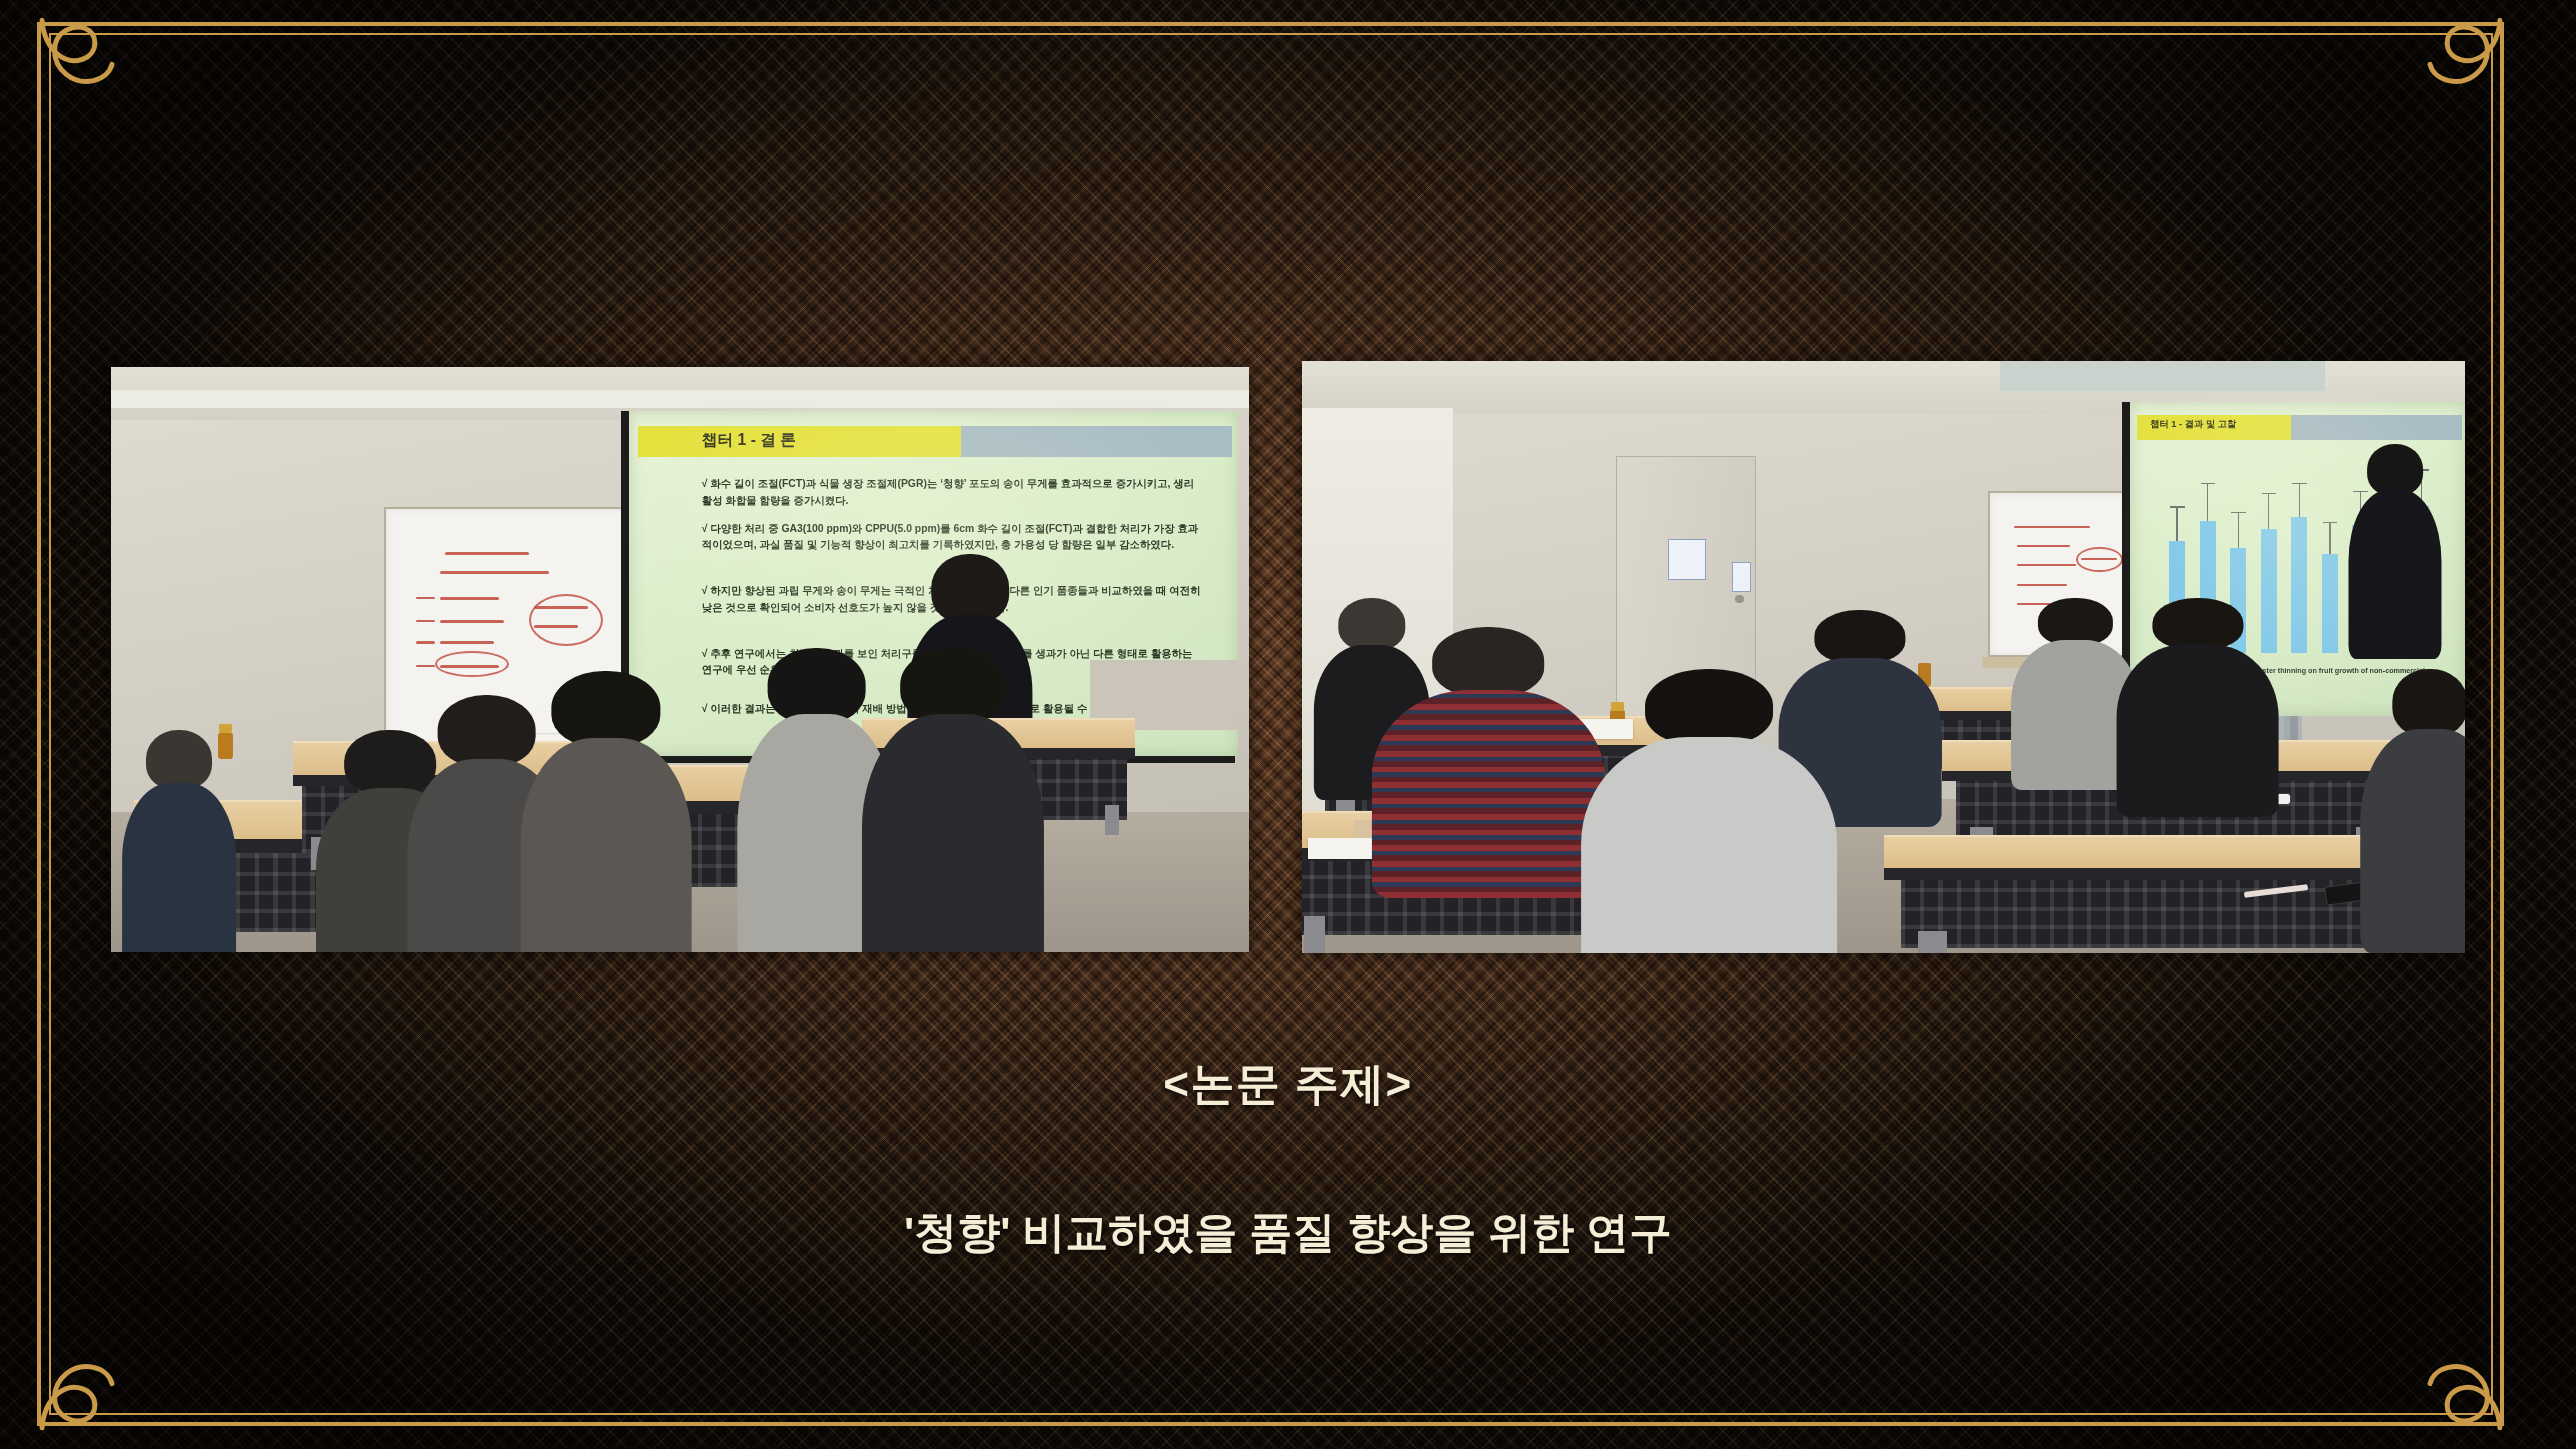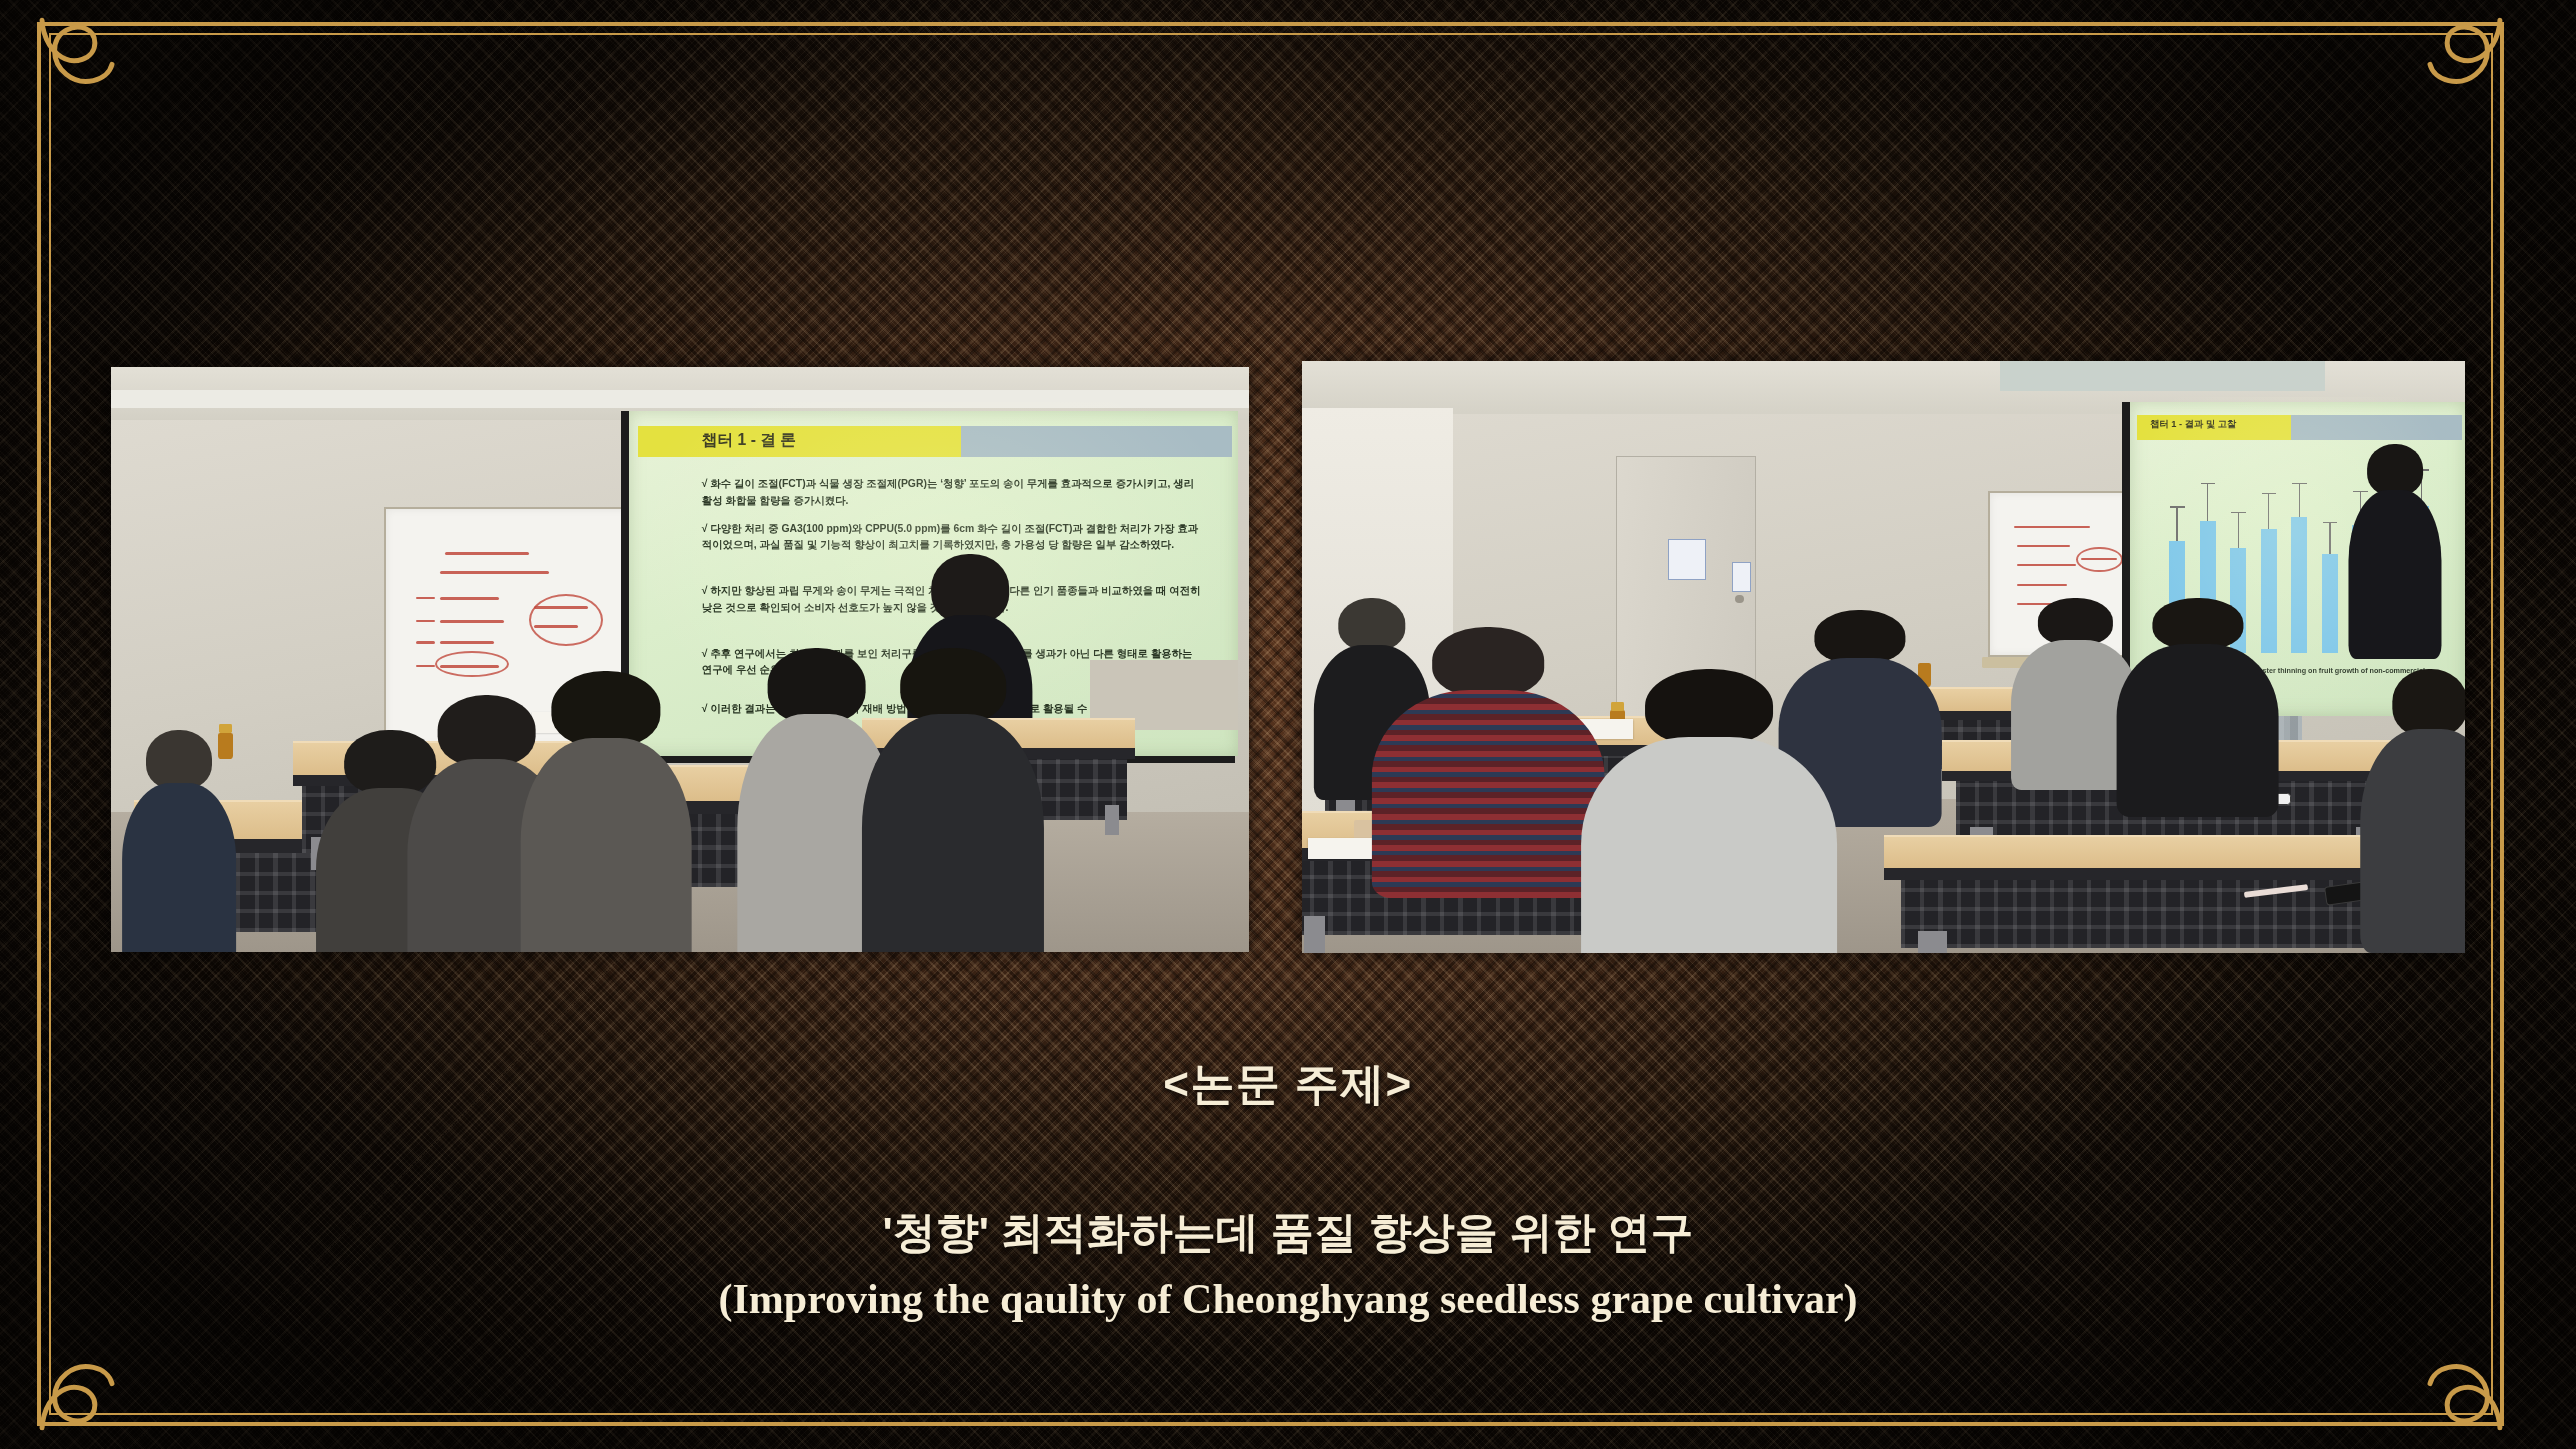--- a/index.html
+++ b/index.html
@@ -478,17 +478,16 @@
       <div class="p-head" style="top:0;width:50%;height:26%;background:#15120f;"></div>
       <div class="p-body" style="top:23%;width:100%;height:86%;background:#c9cac7;"></div>
     </div>
     <div class="person" style="left:91%;top:52%;width:12%;height:44%;">
       <div class="p-head" style="top:0;width:54%;height:26%;background:#1a1713;"></div>
       <div class="p-body" style="top:23%;width:100%;height:86%;background:#3c3d40;"></div>
     </div>
   </div>
 
   <div class="caption-block" id="caption-topic">&lt;논문 주제&gt;</div>
-  <div class="caption-block" id="caption-kr">'청향' 최적화하는데 품질 향상을 위한 연구</div>
-  <div class="caption-block" id="caption-en">(Improving the qaulity of Cheonghyang seedless grape cultivar)</div>
+  <div class="caption-block" id="caption-kr">'청향' 비교하였을 품질 향상을 위한 연구</div>
 
 </div>
 
 
 </body></html>

